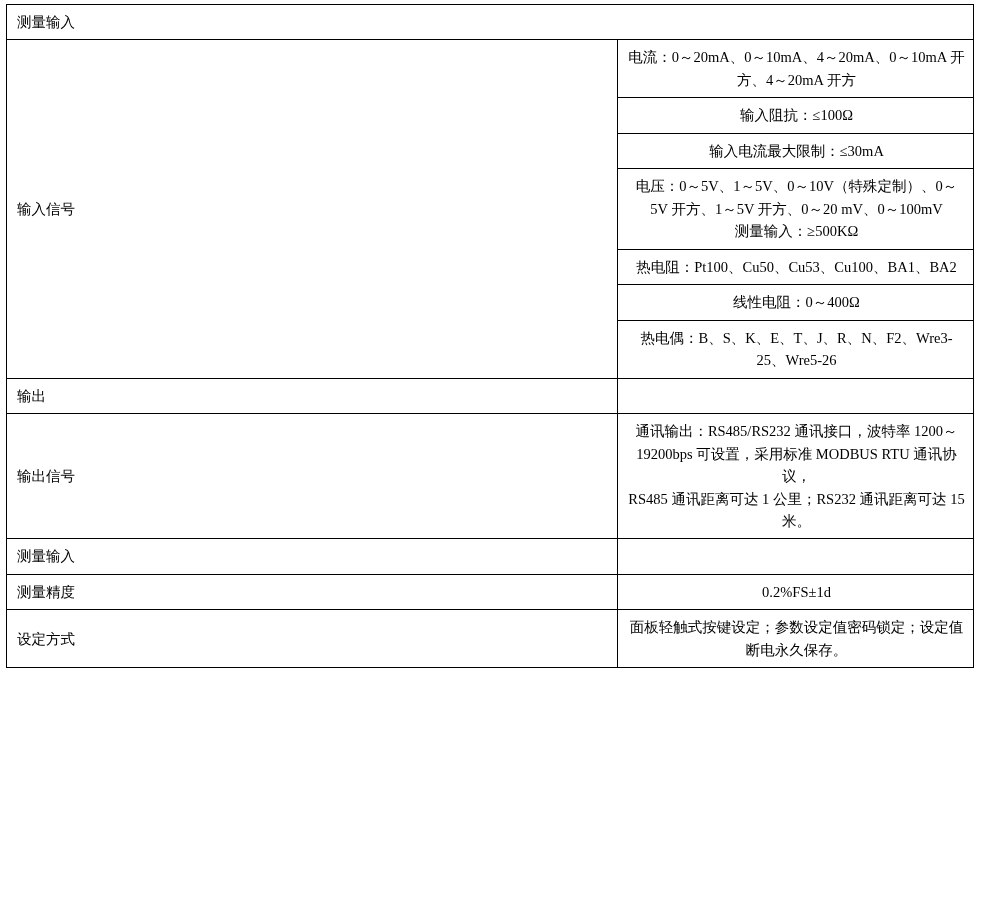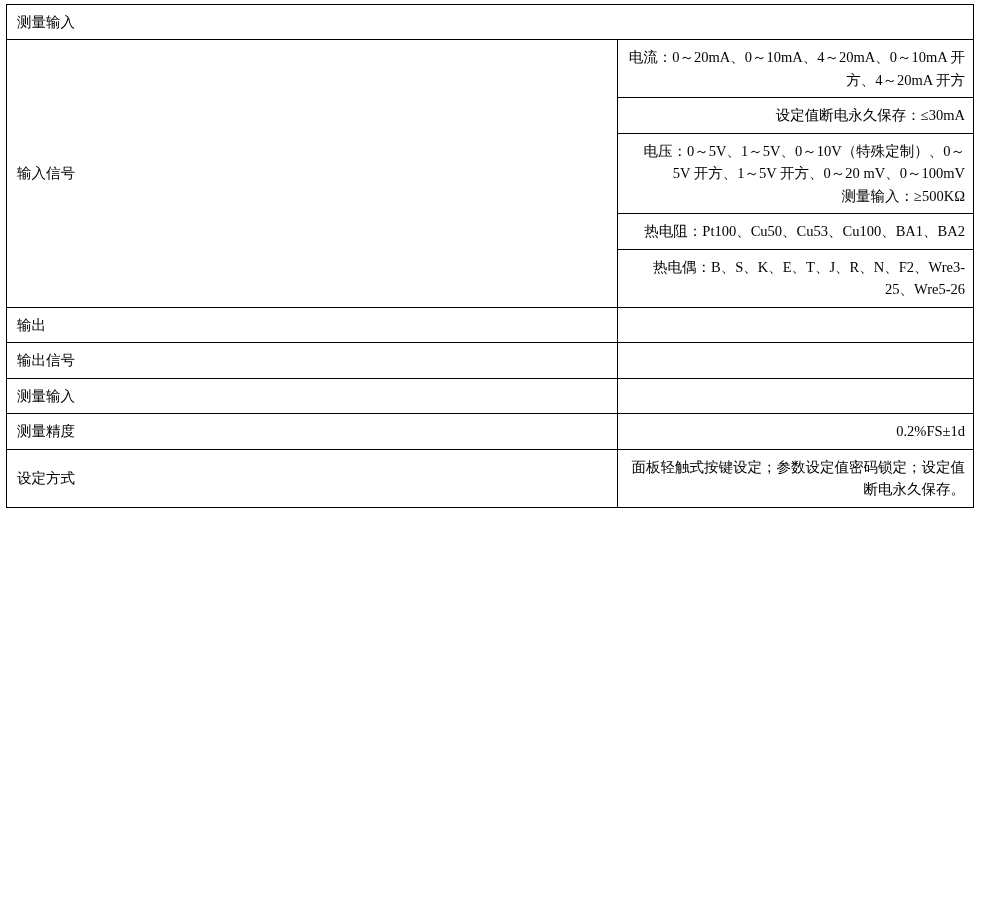--- a/index.html
+++ b/index.html
@@ -30,21 +30,21 @@
     line-height: 1.55;
     padding: 6px 8px 6px 10px;
   }
   td.label {
     width: 115px;
     text-align: left;
     padding-left: 12px;
     white-space: nowrap;
   }
   td.value {
-    text-align: right;
+    text-align: center;
   }
   
   table.inner {
     border-collapse: collapse;
     width: 100%;
     table-layout: fixed;
   }
   table.inner td {
     border: 0;
     border-bottom: 1px solid #000;
@@ -89,32 +89,42 @@
         <td class="value" style="padding:0">
           <table class="inner">
             <tbody>
               <tr>
                 <td>
                   <span class="sub-line">电流：0～20mA、0～10mA、4～20mA、0～10mA 开方、4～20mA 开方</span>
                 </td>
               </tr>
               <tr>
                 <td>
-                  <span class="sub-line">设定值断电永久保存：≤30mA</span>
+                  <span class="sub-line">输入阻抗：≤100Ω</span>
+                </td>
+              </tr>
+              <tr>
+                <td>
+                  <span class="sub-line">输入电流最大限制：≤30mA</span>
                 </td>
               </tr>
               <tr>
                 <td>
                   <span class="sub-line">电压：0～5V、1～5V、0～10V（特殊定制）、0～5V 开方、1～5V 开方、0～20 mV、0～100mV</span>
                   <span class="sub-line">测量输入：≥500KΩ</span>
                 </td>
               </tr>
               <tr>
                 <td>
                   <span class="sub-line">热电阻：Pt100、Cu50、Cu53、Cu100、BA1、BA2</span>
+                </td>
+              </tr>
+              <tr>
+                <td>
+                  <span class="sub-line">线性电阻：0～400Ω</span>
                 </td>
               </tr>
               <tr>
                 <td>
                   <span class="sub-line">热电偶：B、S、K、E、T、J、R、N、F2、Wre3-25、Wre5-26</span>
                 </td>
               </tr>
             </tbody>
           </table>
         </td>
@@ -123,20 +133,26 @@
       <tr>
         <td class="label">输出</td>
         <td class="value empty-val"></td>
       </tr>
 
       <tr>
         <td class="label">输出信号</td>
         <td class="value" style="padding:0">
           <table class="inner">
             <tbody>
+              <tr>
+                <td class="two-line">
+                  <span class="sub-line">通讯输出：RS485/RS232 通讯接口，波特率 1200～19200bps 可设置，采用标准 MODBUS RTU 通讯协议，</span>
+                  <span class="sub-line">RS485 通讯距离可达 1 公里；RS232 通讯距离可达 15 米。</span>
+                </td>
+              </tr>
             </tbody>
           </table>
         </td>
       </tr>
 
       <tr>
         <td class="label">测量输入</td>
         <td class="value empty-val"></td>
       </tr>
 

